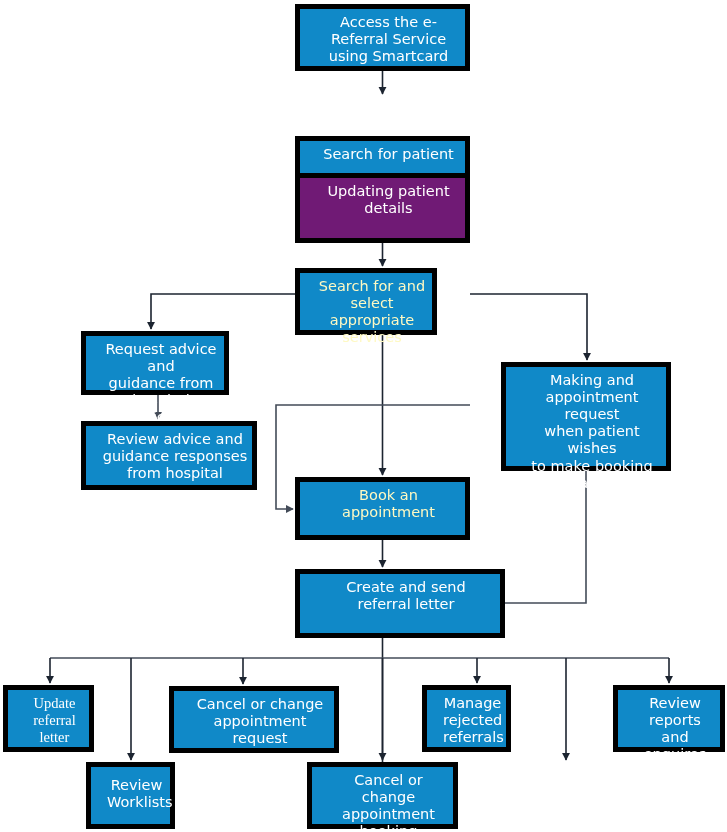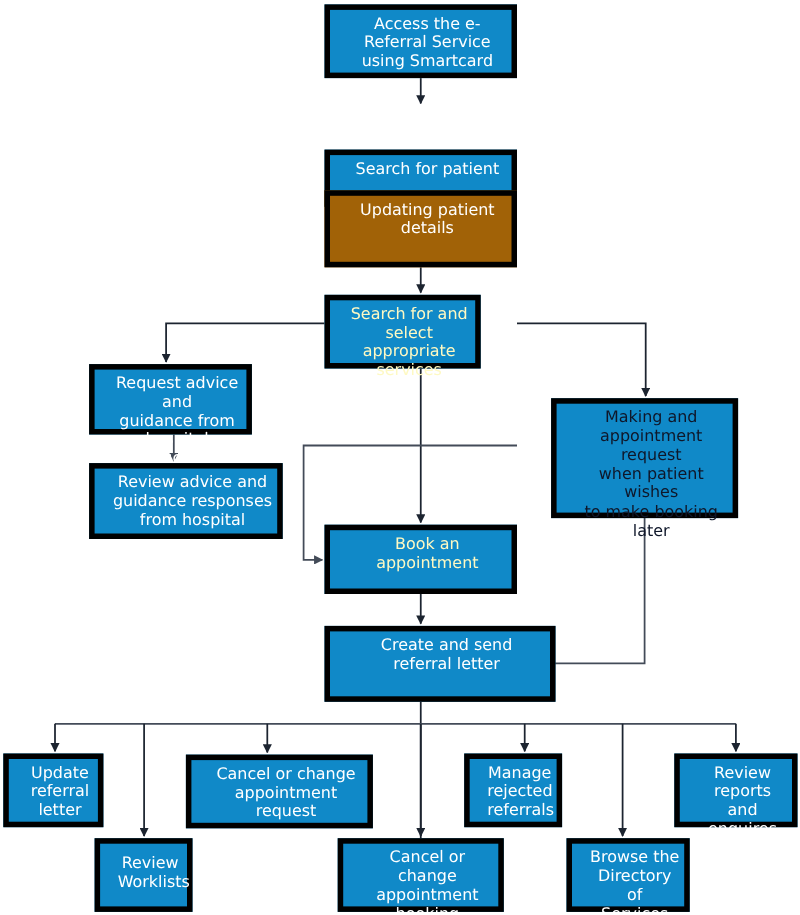--- a/index.html
+++ b/index.html
@@ -104,55 +104,55 @@
   </svg>
 
   <div class="node" id="n-access_service" style="left: 295px; top: 4px; width: 175px; height: 67px; font-size: 14.5px; background: rgb(16, 137, 200); border-color: rgb(0, 0, 0); color: rgb(255, 255, 255);">
     <span class="label">Access the e-
 Referral Service
 using Smartcard</span>
   </div>
   <div class="node" id="n-search_patient" style="left: 295px; top: 96px; width: 175px; height: 52px; font-size: 14.5px; background: rgb(16, 137, 200); border-color: rgb(0, 0, 0); color: rgb(255, 255, 255); margin-top: 40px;">
     <span class="label">Search for patient</span>
   </div>
-  <div class="node" id="n-updating_details" style="left: 295px; top: 173px; width: 175px; height: 70px; font-size: 14.5px; background: #a16207; border-color: rgb(0, 0, 0); color: rgb(255, 255, 255);">
+  <div class="node" id="n-updating_details" style="left: 295px; top: 173px; width: 175px; height: 70px; font-size: 14.5px; background: #701a75; border-color: rgb(0, 0, 0); color: rgb(255, 255, 255);">
     <span class="label">Updating patient
 details</span>
   </div>
   <div class="node" id="n-search_services" style="left: 295px; top: 268px; width: 142px; height: 67px; font-size: 14.5px; background: rgb(16, 137, 200); border-color: rgb(0, 0, 0); color: #fef9c3;">
     <span class="label">Search for and
 select appropriate
 services</span>
   </div>
   <div class="node" id="n-request_advice" style="left: 81px; top: 331px; width: 148px; height: 64px; font-size: 14.5px; background: rgb(16, 137, 200); border-color: rgb(0, 0, 0); color: rgb(255, 255, 255);">
     <span class="label">Request advice and
 guidance from
 hospital clinicians</span>
   </div>
   <div class="node" id="n-review_advice" style="left: 81px; top: 421px; width: 176px; height: 69px; font-size: 14.5px; background: rgb(16, 137, 200); border-color: rgb(0, 0, 0); color: rgb(255, 255, 255);">
     <span class="label">Review advice and
 guidance responses
 from hospital</span>
   </div>
-  <div class="node" id="n-making_request" style="left: 501px; top: 362px; width: 170px; height: 109px; font-size: 14.5px; background: rgb(16, 137, 200); border-color: rgb(0, 0, 0); color: #0f172a;">
+  <div class="node" id="n-making_request" style="left: 501px; top: 362px; width: 170px; height: 109px; font-size: 14.5px; background: rgb(16, 137, 200); border-color: rgb(0, 0, 0); color: #ffffff;">
     <span class="label">Making and
 appointment request
 when patient wishes
 to make booking
 later</span>
   </div>
   <div class="node" id="n-book_appointment" style="left: 295px; top: 477px; width: 175px; height: 63px; font-size: 14.5px; background: rgb(16, 137, 200); border-color: rgb(0, 0, 0); color: #fef9c3;">
     <span class="label">Book an
 appointment</span>
   </div>
   <div class="node" id="n-create_letter" style="left: 295px; top: 569px; width: 210px; height: 69px; font-size: 14.5px; background: rgb(16, 137, 200); border-color: rgb(0, 0, 0); color: rgb(255, 255, 255);">
     <span class="label">Create and send
 referral letter</span>
   </div>
-  <div class="node" id="n-update_letter" style="left: 3px; top: 685px; width: 91px; height: 67px; font-size: 14.5px; background: rgb(16, 137, 200); border-color: rgb(0, 0, 0); color: rgb(255, 255, 255);">
+  <div class="node" id="n-update_letter" style="left: 3px; top: 685px; width: 91px; height: 67px; font-size: 14.5px; background: rgb(16, 137, 200); border-color: rgb(0, 0, 0); color: rgb(255, 255, 255); font-family: Liberation Serif, serif;">
     <span class="label">Update
 referral
 letter</span>
   </div>
   <div class="node mid" id="n-review_worklists" style="left: 86px; top: 762px; width: 89px; height: 67px; font-size: 14.5px; background: rgb(16, 137, 200); border-color: rgb(0, 0, 0); color: rgb(255, 255, 255);">
     <span class="label">Review
 Worklists</span>
   </div>
   <div class="node" id="n-cancel_request" style="left: 169px; top: 686px; width: 170px; height: 67px; font-size: 14.5px; background: rgb(16, 137, 200); border-color: rgb(0, 0, 0); color: rgb(255, 255, 255);">
     <span class="label">Cancel or change
@@ -162,24 +162,19 @@
   <div class="node" id="n-cancel_booking" style="left: 307px; top: 762px; width: 151px; height: 67px; font-size: 14.5px; background: rgb(16, 137, 200); border-color: rgb(0, 0, 0); color: rgb(255, 255, 255);">
     <span class="label">Cancel or change
 appointment
 booking</span>
   </div>
   <div class="node" id="n-manage_rejected" style="left: 422px; top: 685px; width: 89px; height: 67px; font-size: 14.5px; background: rgb(16, 137, 200); border-color: rgb(0, 0, 0); color: rgb(255, 255, 255);">
     <span class="label">Manage
 rejected
 referrals</span>
   </div>
-  <div class="node" id="n-browse_directory" style="left: 515px; top: 762px; width: 112px; height: 67px; font-size: 14.5px; background: rgb(16, 137, 200); border-color: rgb(0, 0, 0); color: rgb(255, 255, 255);">
-    <span class="label">Browse the
-Directory of
-Services</span>
-  </div>
   <div class="node" id="n-review_reports" style="left: 613px; top: 685px; width: 112px; height: 67px; font-size: 14.5px; background: rgb(16, 137, 200); border-color: rgb(0, 0, 0); color: rgb(255, 255, 255);">
     <span class="label">Review
 reports and
 enquires</span>
   </div>
 
 </div>
 
 </body></html>

